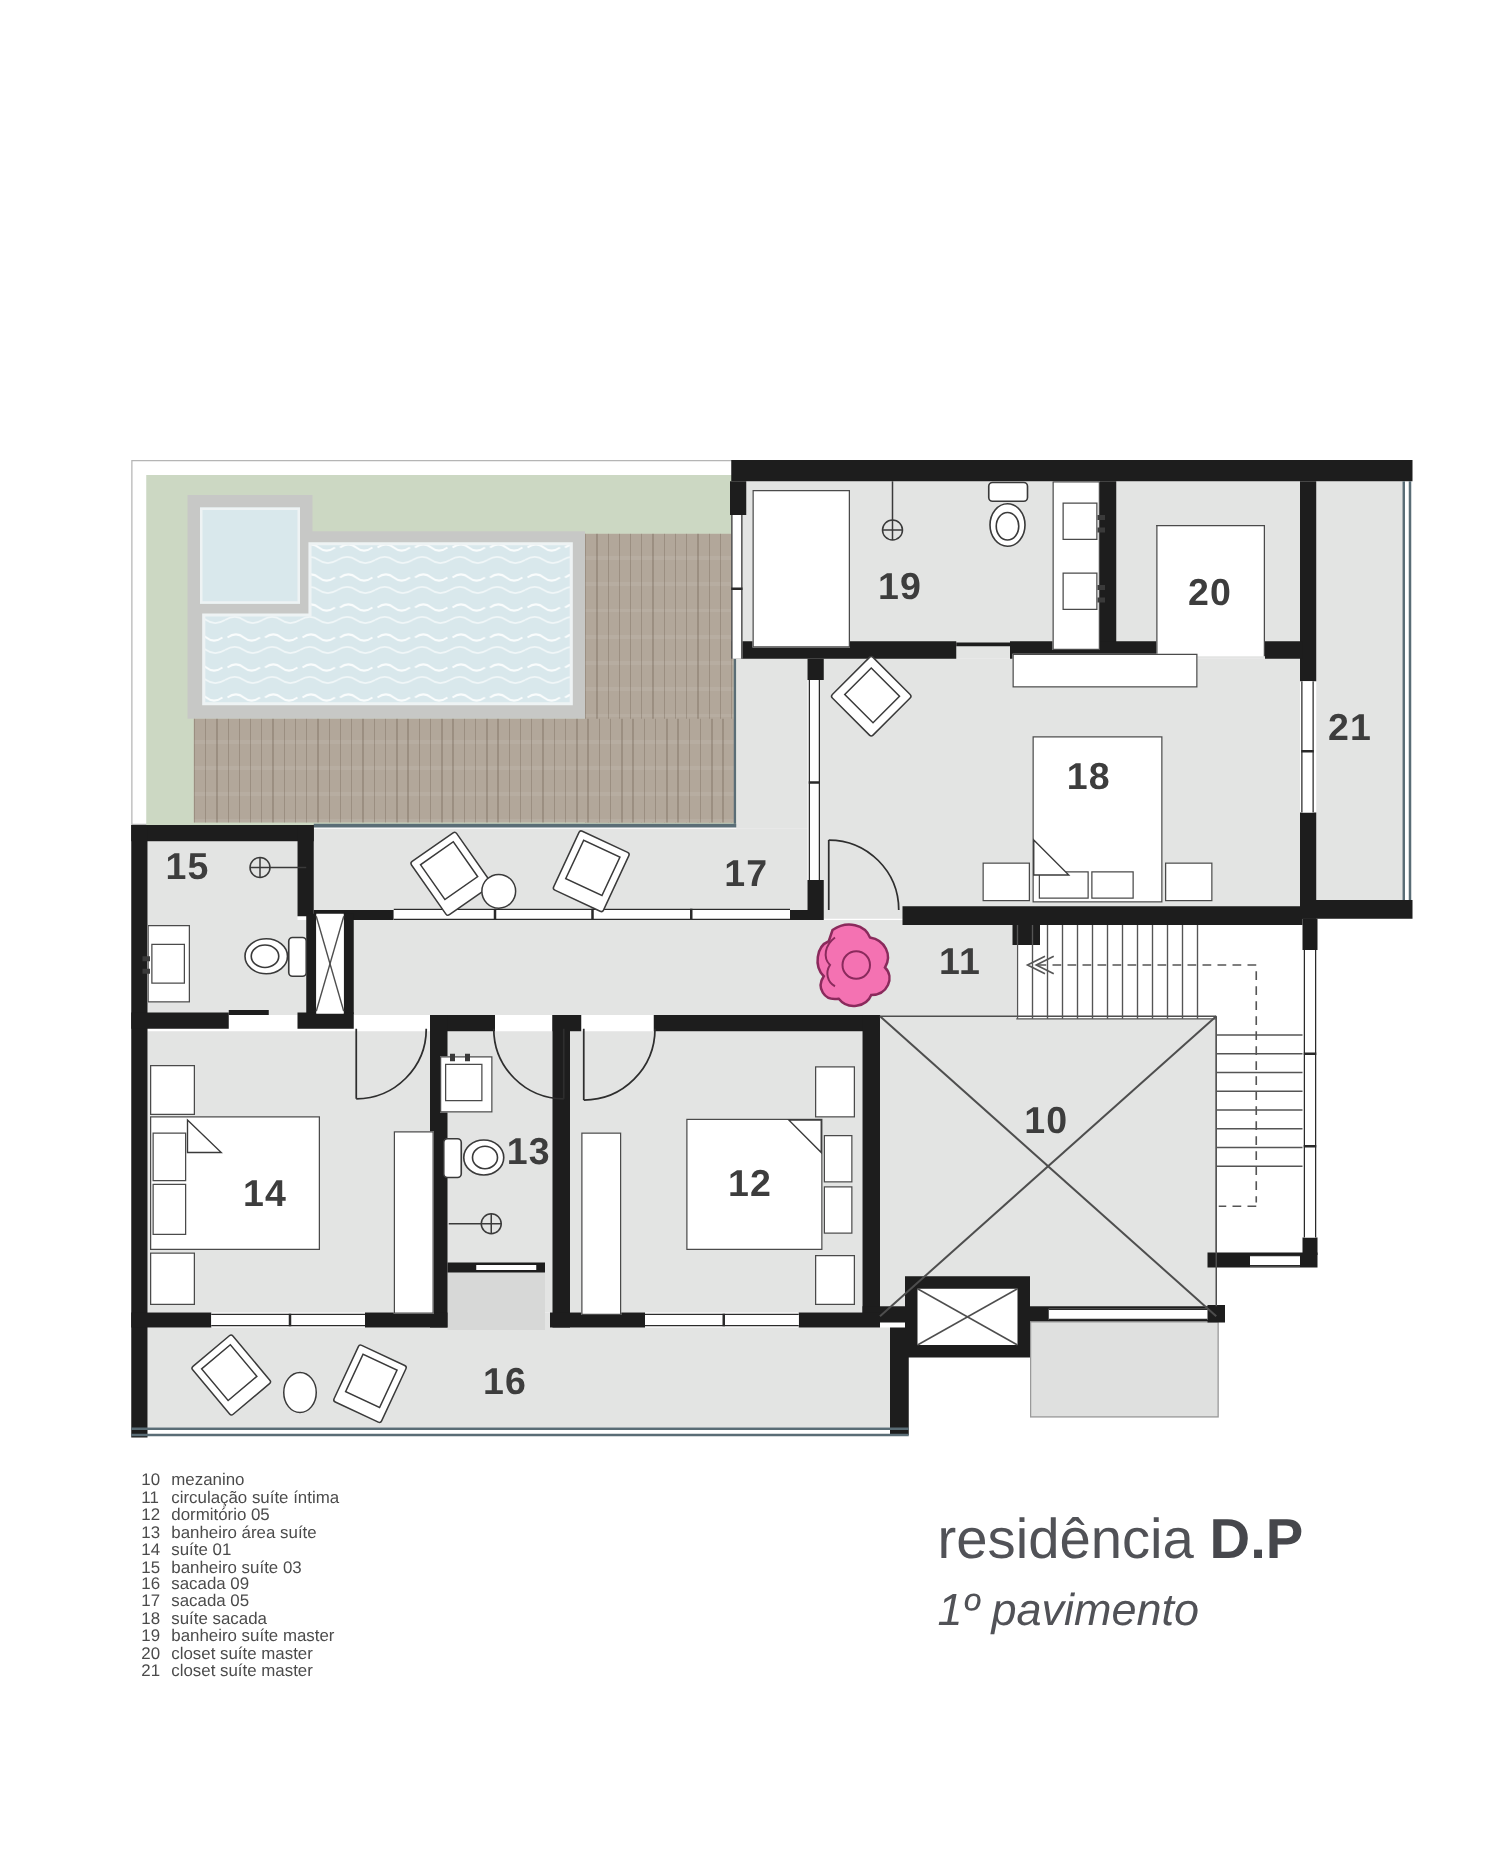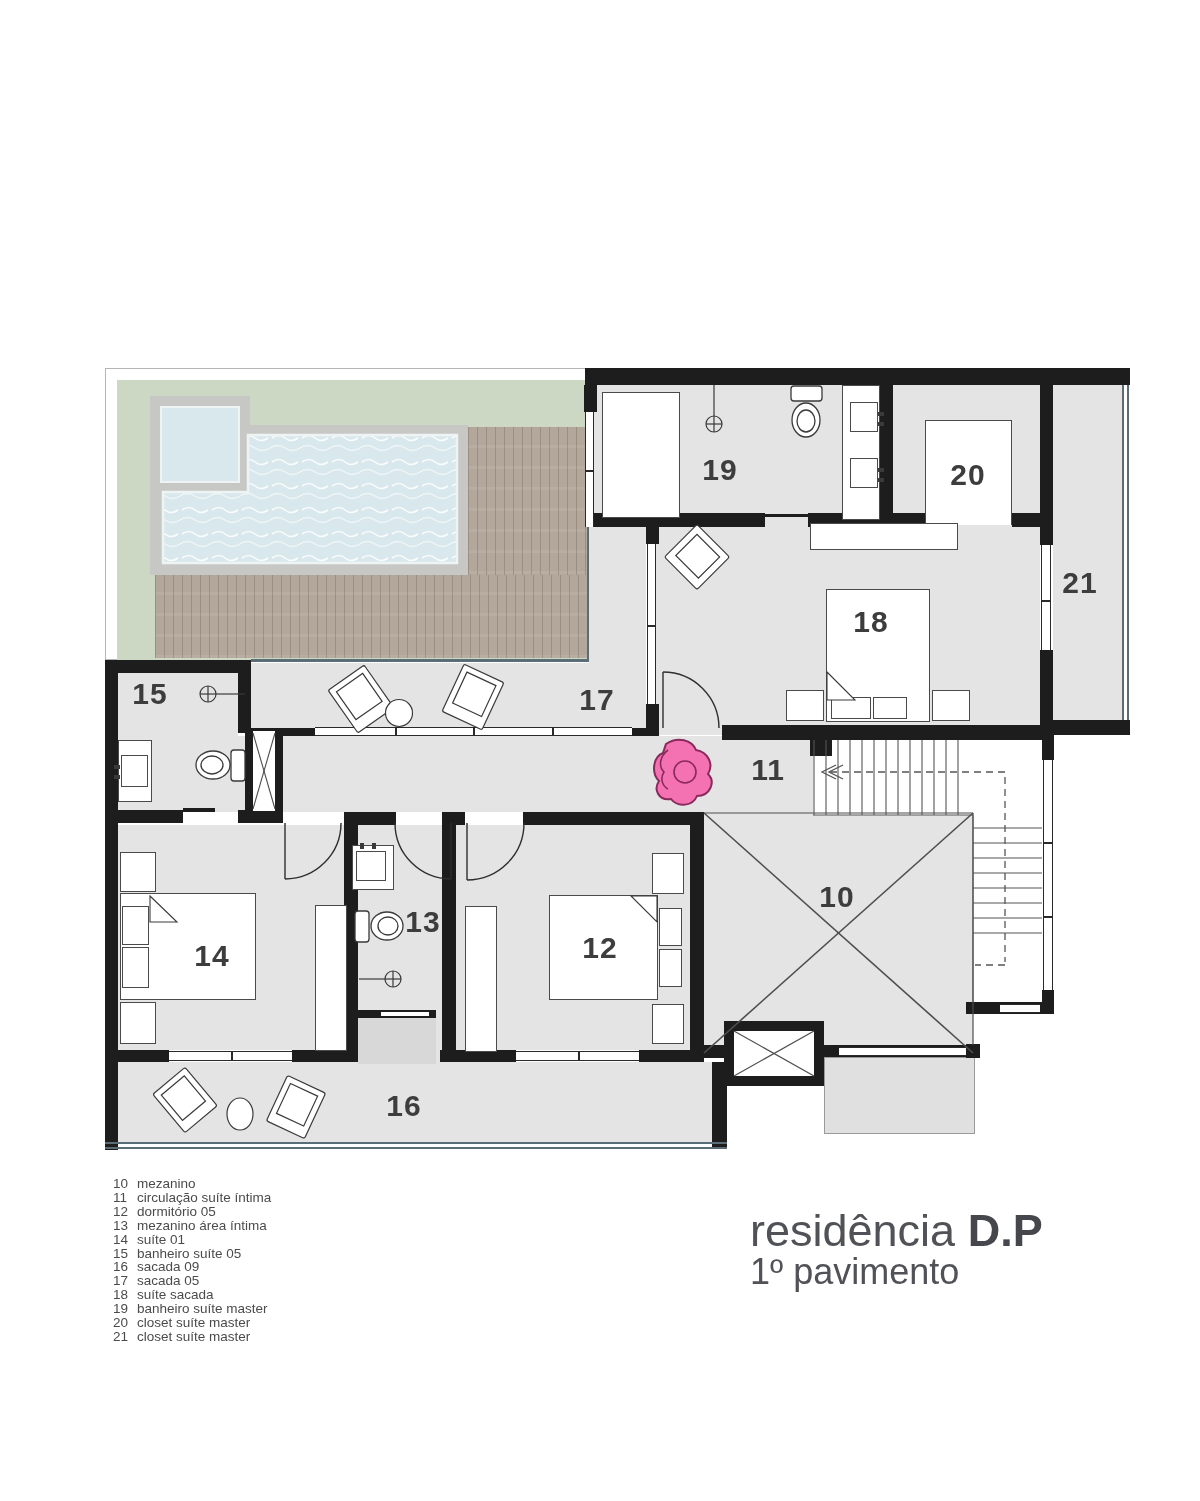--- a/index.html
+++ b/index.html
@@ -31,21 +31,21 @@
   .greyp{position:absolute;background:#dfe0df;border:1px solid #9a9a9a;box-sizing:border-box;}
   .shfl{position:absolute;background:#d7d8d7;}
   .white{position:absolute;background:#fff;}
   svg.ov{position:absolute;left:0;top:0;}
   #legend{position:absolute;left:113px;top:1177px;color:#4b4b4b;font-size:13.5px;line-height:13.9px;}
   #legend .li{display:flex;}
   #legend .num{width:24px;flex:0 0 24px;}
   #titleblock{position:absolute;left:750px;top:1208px;color:#515257;}
   #titleblock .t1{font-size:45px;line-height:46px;}
   #titleblock .t1 b{font-weight:bold;color:#46474c;}
-  #titleblock .t2{font-size:36px;line-height:36px;margin-top:0px;}
+  #titleblock .t2{font-size:36px;line-height:36px;margin-top:16px;font-style:italic;}
 </style>
 </head>
 <body>
 
 <div id="canvas">
 <div id="plan">
 
   <div class="terr" style="left:105px;top:368px;width:485px;height:292px"></div>
   <div class="lawn" style="left:117px;top:380px;width:473px;height:280px"></div>
   <div class="cop" style="left:150px;top:396px;width:100px;height:179px"></div>
@@ -358,29 +358,29 @@
     <div class="li">
         <span class="num">11</span>
         <span>circulação suíte íntima</span>
       </div>
     <div class="li">
         <span class="num">12</span>
         <span>dormitório 05</span>
       </div>
     <div class="li">
         <span class="num">13</span>
-        <span>mezanino área íntima</span>
+        <span>banheiro área suíte</span>
       </div>
     <div class="li">
         <span class="num">14</span>
         <span>suíte 01</span>
       </div>
     <div class="li">
         <span class="num">15</span>
-        <span>banheiro suíte 05</span>
+        <span>banheiro suíte 03</span>
       </div>
     <div class="li">
         <span class="num">16</span>
         <span>sacada 09</span>
       </div>
     <div class="li">
         <span class="num">17</span>
         <span>sacada 05</span>
       </div>
     <div class="li">

